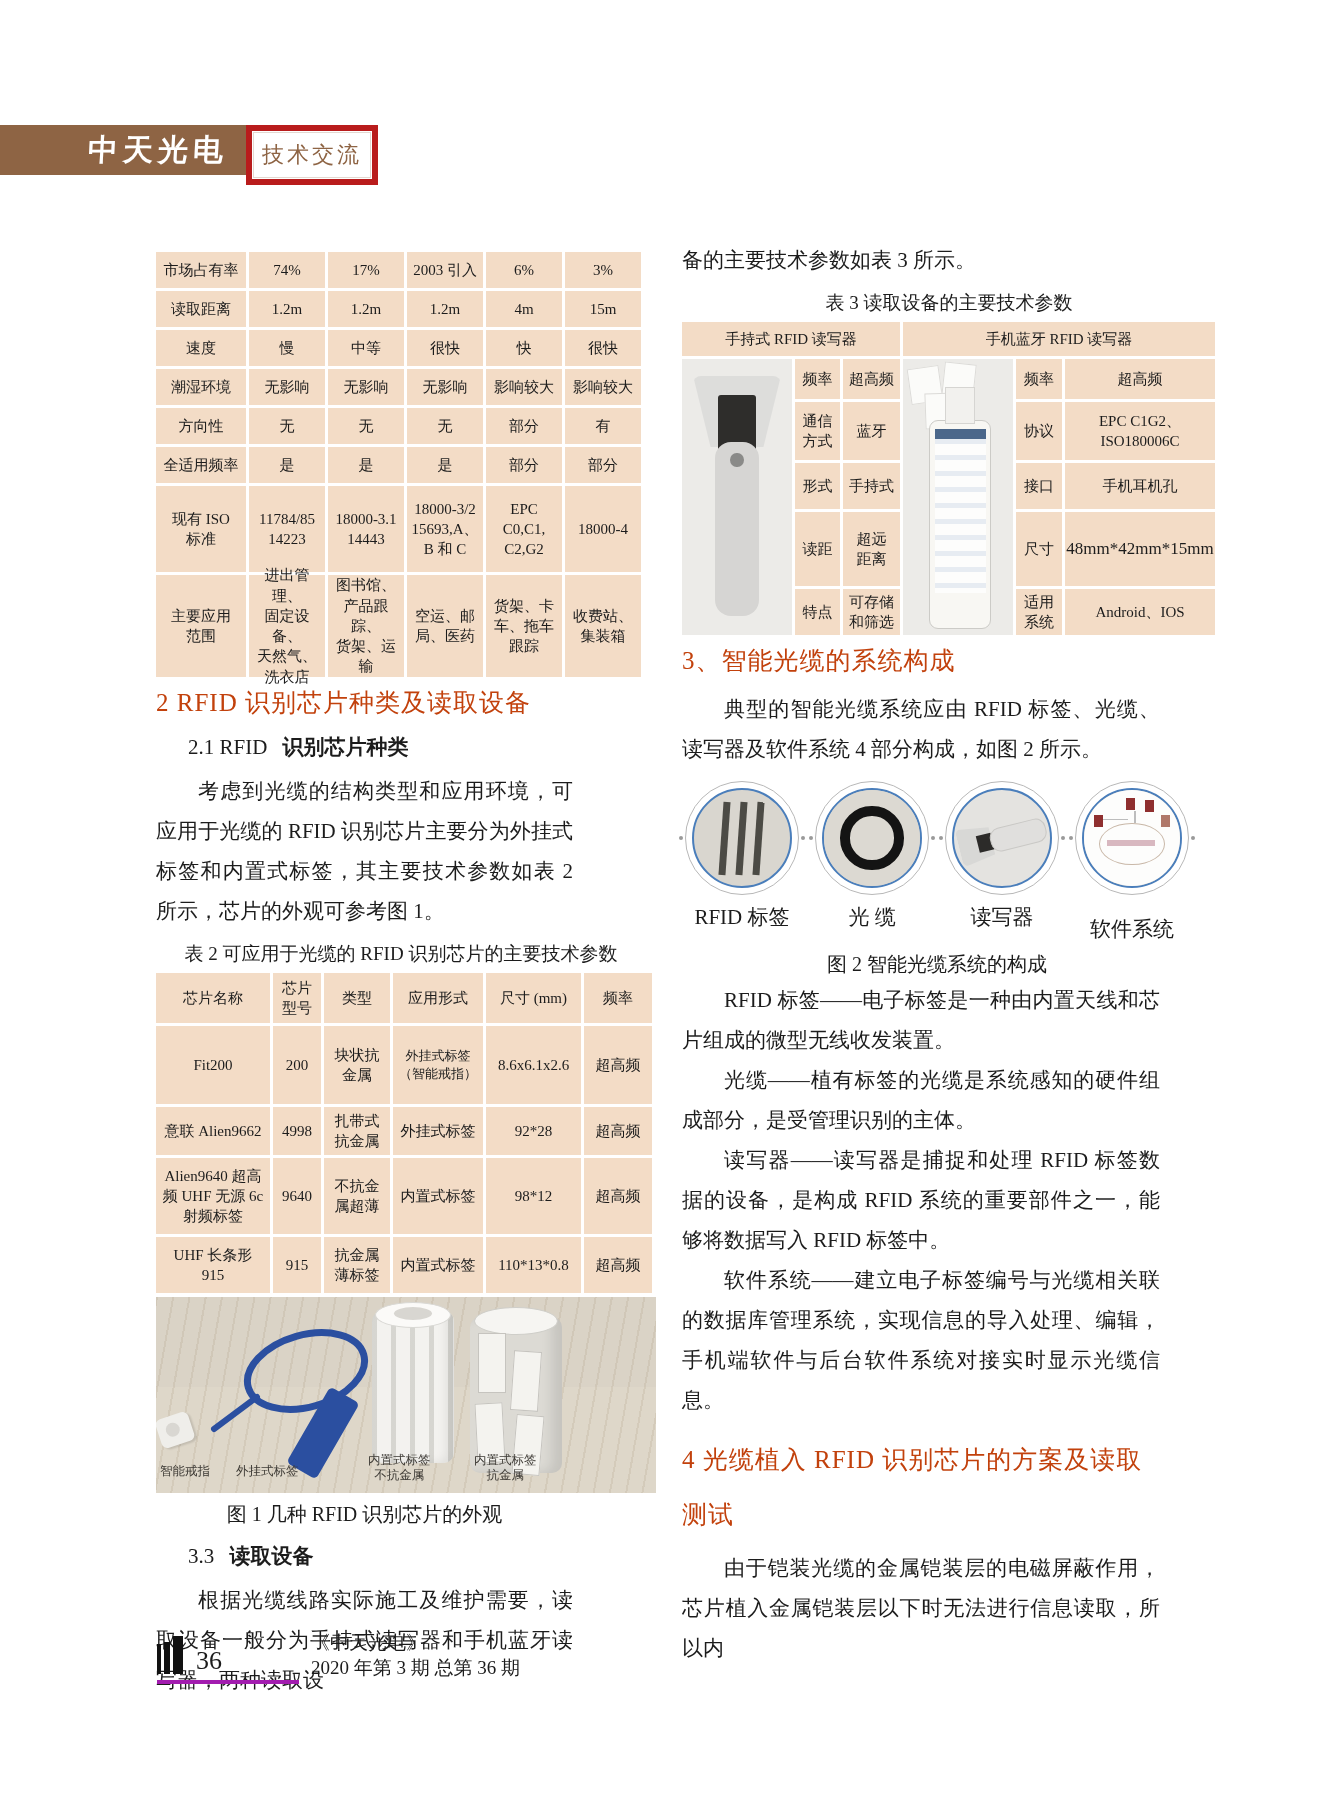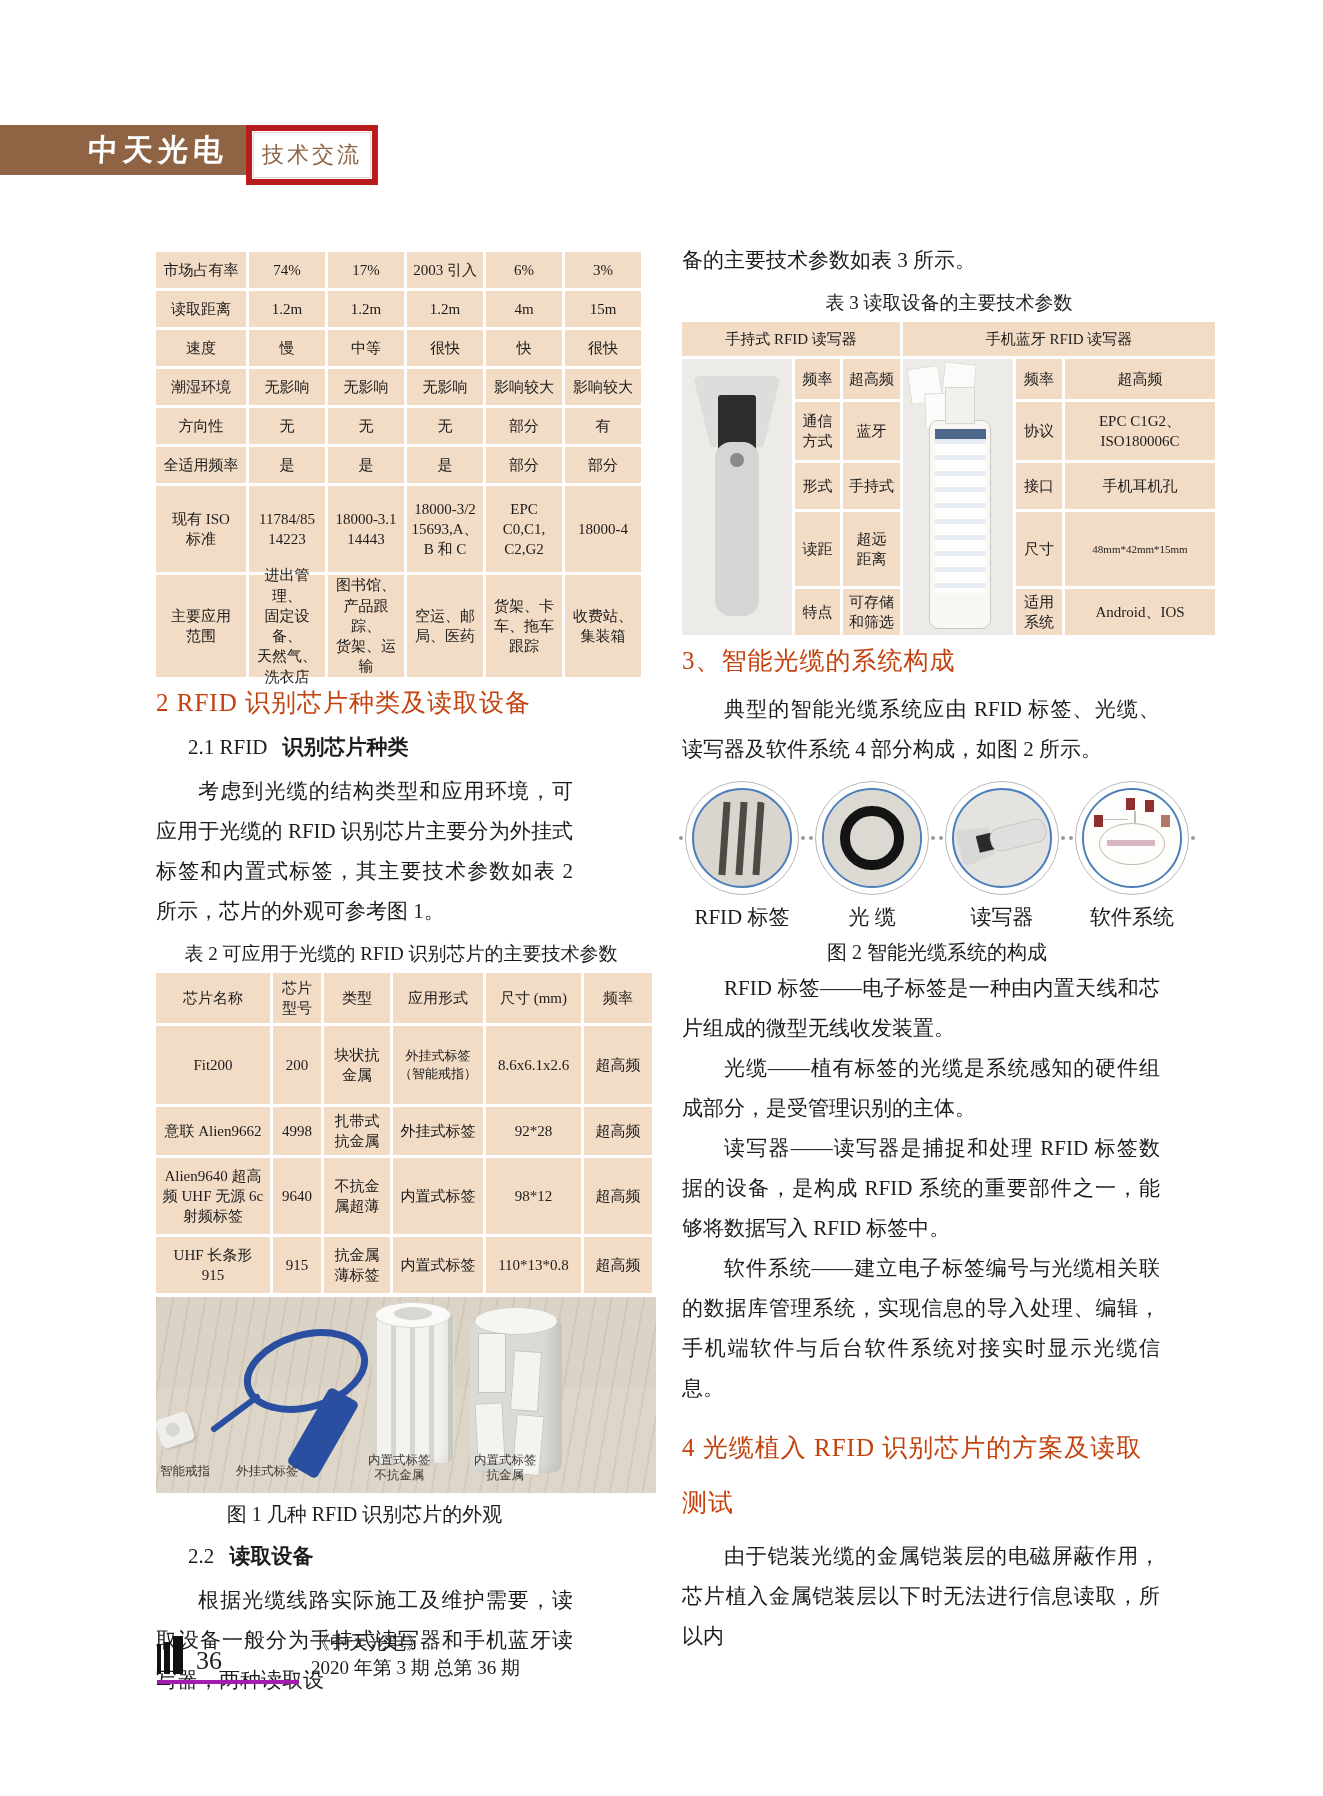--- a/index.html
+++ b/index.html
@@ -42,21 +42,21 @@
   .t1{display:grid;grid-template-columns:90px 76px 76px 76px 76px 76px;
       grid-template-rows:36px 36px 36px 36px 36px 36px 86px 102px;gap:3px;font-size:15px;width:487px;}
   
   .t2{display:grid;grid-template-columns:114px 48px 66px 90px 95px 68px;
       grid-template-rows:50px 78px 48px 76px 56px;gap:3px;font-size:15px;width:490px;margin-top:2px;}
   .t2 .fl{font-size:13px;}
   .t2 .fl::first-line{font-size:15px;}
   
   .t3{display:grid;grid-template-columns:110px 45px 57px 110px 46px 150px;
       grid-template-rows:34px 40px 58px 46px 74px 46px;gap:3px;font-size:15px;width:533px;margin-top:4px;}
-  .t3 .small{font-size:11px;}
+  .t3 .small{font-size:17px;}
 
   
   .photo{position:relative;background:#ecebe8;overflow:hidden;}
   .rdr-head{position:absolute;left:10%;top:6%;width:80%;height:26%;background:#dddddb;
             clip-path:polygon(0 0,100% 0,80% 100%,20% 100%);border-radius:8px;}
   .rdr-screen{position:absolute;left:33%;top:13%;width:34%;height:21%;background:#2e2d2b;border-radius:3px;}
   .rdr-handle{position:absolute;left:30%;top:30%;width:40%;height:63%;background:#d6d5d3;border-radius:16px;}
   .rdr-btn{position:absolute;left:44%;top:34%;width:12%;height:5%;background:#8a8a88;border-radius:50%;}
 
   .tagchip{position:absolute;width:30px;height:34px;background:#fbfbf9;border:1px solid #dcdbd8;}
@@ -282,21 +282,21 @@
       <div class="lbl" style="left:4px;top:167px">智能戒指</div>
       <div class="lbl" style="left:80px;top:167px">外挂式标签</div>
       <div class="lbl" style="left:212px;top:156px">内置式标签
 不抗金属</div>
       <div class="lbl" style="left:318px;top:156px">内置式标签
 抗金属</div>
     </div>
     <div class="fig-caption capf1">图 1 几种 RFID 识别芯片的外观</div>
 
     <h3 class="sub">
-      <span class="num">2.2</span>
+      <span class="num">3.3</span>
       <span class="ttl">读取设备</span>
     </h3>
 
     <p class="body ind">根据光缆线路实际施工及维护需要，读取设备一般分为手持式读写器和手机蓝牙读写器，两种读取设</p>
   </div>
 
   <div class="col-right">
 
     <p class="body">备的主要技术参数如表 3 所示。</p>
 
@@ -397,21 +397,21 @@
                 <div class="cloud-bar"></div>
               <div class="nodeR" style="left:44%;top:8%"></div>
               <div class="nodeR" style="left:64%;top:10%"></div>
               <div class="nodeR" style="left:10%;top:26%"></div>
               <div class="nodeR" style="left:80%;top:26%;background:#b0786a"></div>
               <div class="node線" style="left:20%;top:30%;width:26%"></div>
               <div class="node線" style="left:52%;top:22%;width:2px;height:12%"></div>
             </div>
           </div>
         </div>
-        <div style="font-size:21px;margin-top:8px">软件系统</div>
+        <div style="font-size:21px;margin-top:20px">软件系统</div>
       </div>
     </div>
     <div class="fig-caption capf2">图 2 智能光缆系统的构成</div>
 
     <p class="body ind">RFID 标签——电子标签是一种由内置天线和芯片组成的微型无线收发装置。</p>
     <p class="body ind">光缆——植有标签的光缆是系统感知的硬件组成部分，是受管理识别的主体。</p>
     <p class="body ind">读写器——读写器是捕捉和处理 RFID 标签数据的设备，是构成 RFID 系统的重要部件之一，能够将数据写入 RFID 标签中。</p>
     <p class="body ind">软件系统——建立电子标签编号与光缆相关联的数据库管理系统，实现信息的导入处理、编辑，手机端软件与后台软件系统对接实时显示光缆信息。</p>
 
     <h2 class="sec sec4">4 光缆植入 RFID 识别芯片的方案及读取测试</h2>

